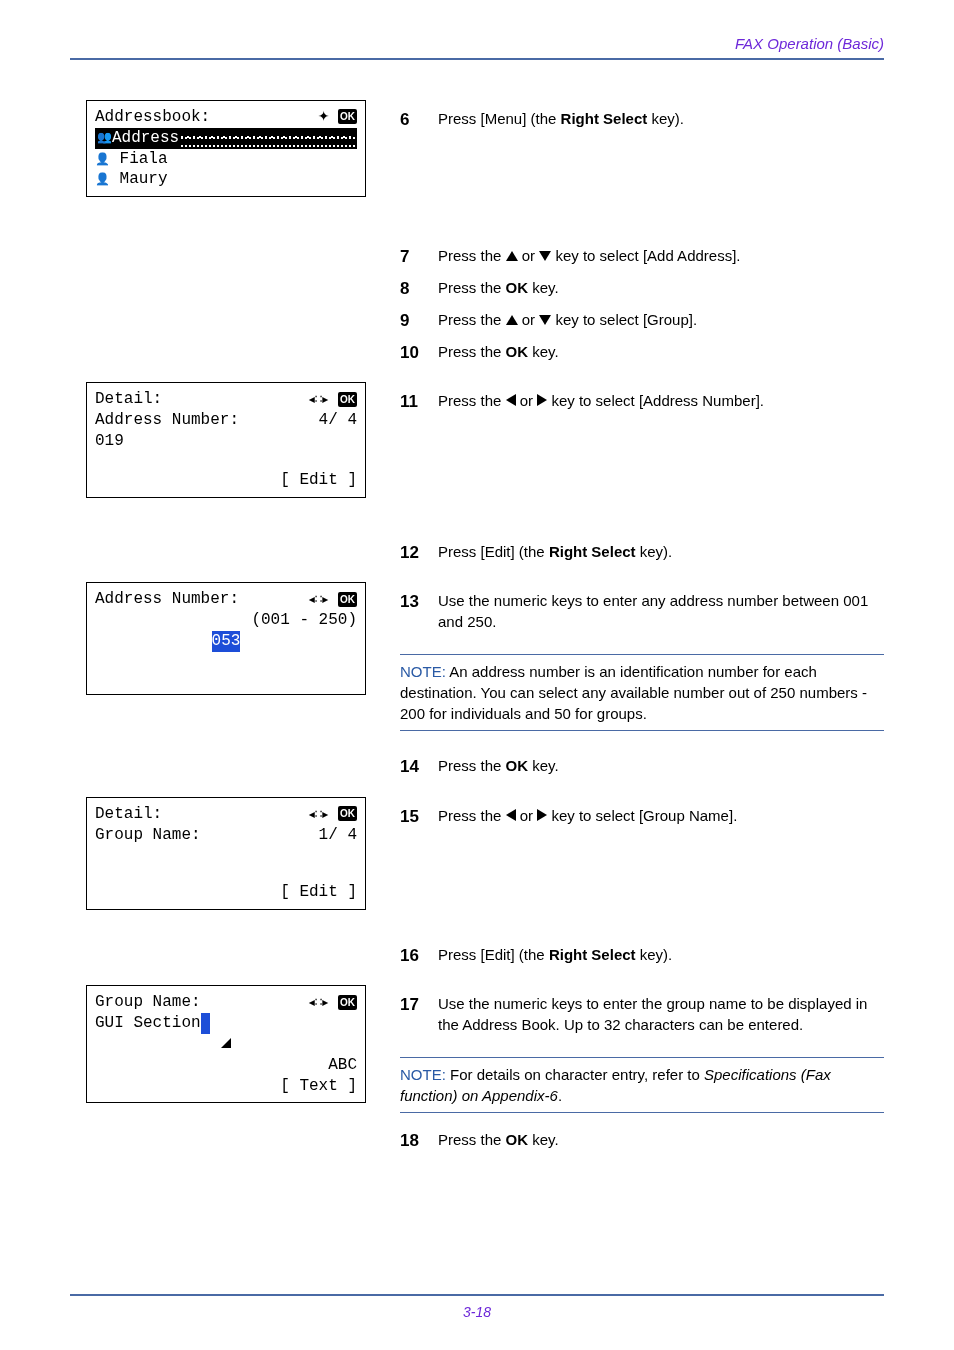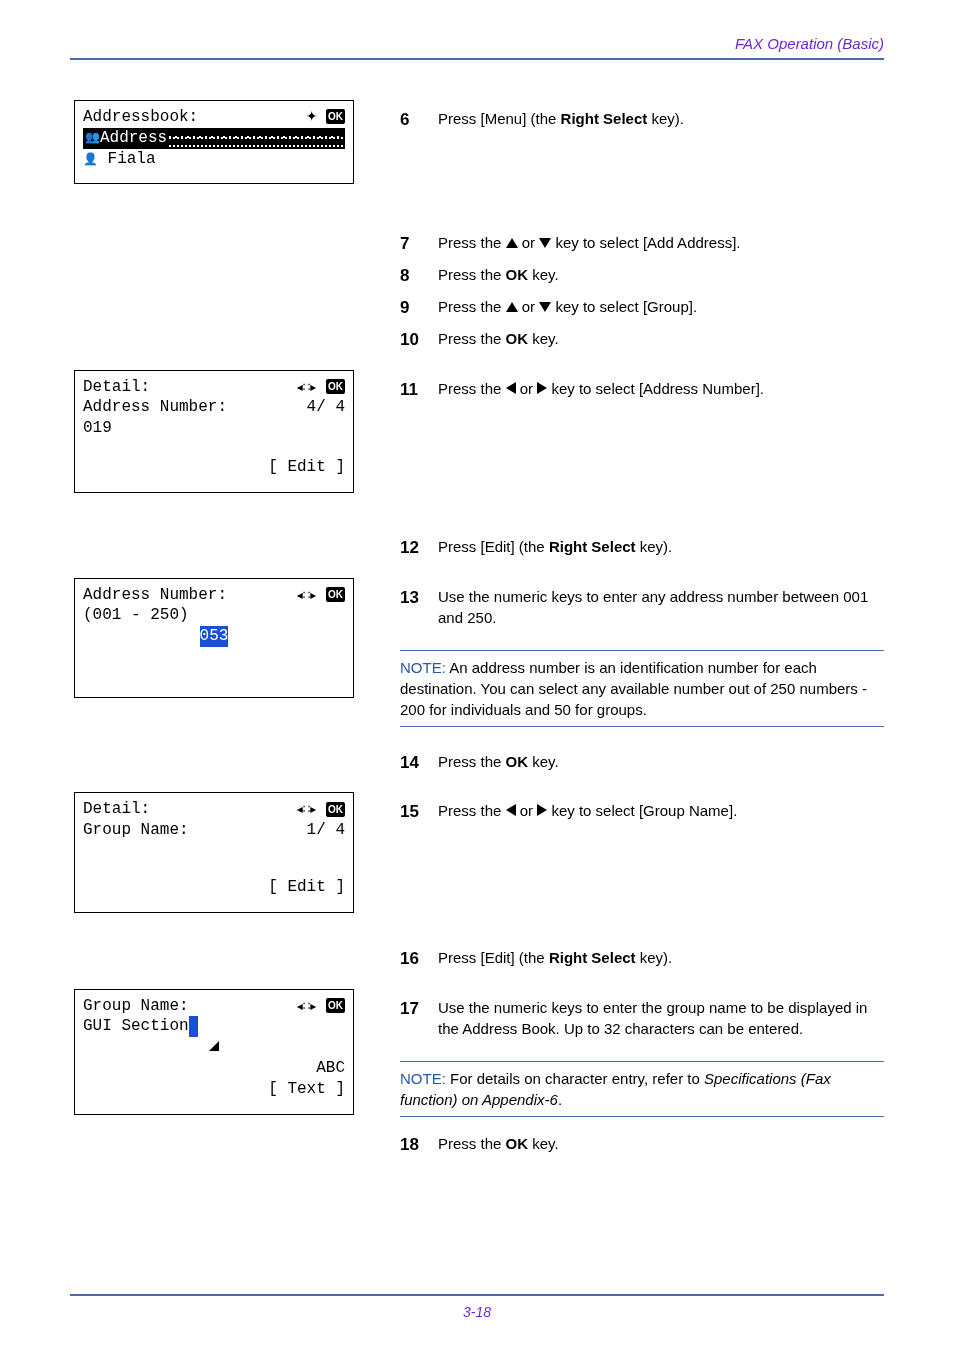--- a/index.html
+++ b/index.html
@@ -39,25 +39,25 @@
   .two-col {
     display: flex;
     gap: 30px;
     margin-bottom: 10px;
   }
   .left-col { width: 300px; flex-shrink: 0; }
   .right-col { flex: 1; padding-top: 8px; }
   .screen {
     border: 1px solid #000;
     width: 280px;
-    padding: 6px 8px 14px 8px;
+    padding: 6px 8px 6px 8px;
     font-family: "Courier New", monospace;
     font-size: 16px;
     line-height: 1.3;
-    margin-left: 4px;
+    margin-left: 16px;
     background: #fff;
   }
   .scr-row {
     display: flex;
     justify-content: space-between;
     align-items: center;
     min-height: 20px;
   }
   .scr-sel {
     background: #1d4ed8;
@@ -202,20 +202,21 @@
         <div class="scr-row">
           <span>Addressbook:</span>
           <span><span class="nav-arrows">✦</span> <span class="ok-badge">OK</span></span>
         </div>
         <div class="scr-sel-full">
           <span class="person-ico">👥</span>
             <span>Address</span>
             <span class="dotted-tail"></span>
         </div>
         <div><span class="person-ico">👤</span> <span>Fiala</span></div>
+        <div><span class="person-ico">👤</span> <span>Maury</span></div>
       </div>
     </div>
     <div class="right-col">
       <div class="step">
         <div class="step-num">6</div>
         <div class="step-body"><span>Press [Menu] (the </span><strong>Right Select</strong><span> key).</span></div>
       </div>
     </div>
   </div>
 
@@ -282,21 +283,21 @@
     </div>
   </div>
 
   <div class="two-col">
     <div class="left-col">
       <div class="screen">
         <div class="scr-row">
           <span>Address Number:</span>
           <span><span class="nav-dots">◂∷▸</span> <span class="ok-badge">OK</span></span>
         </div>
-        <div style="text-align:left">(001 - 250)</div>
+        <div style="text-align:right">(001 - 250)</div>
         <div style="text-align:center"><span class="scr-sel">   </span><span class="scr-sel">053</span></div>
         <div style="height:18px"></div>
         <div style="height:18px"></div>
       </div>
     </div>
     <div class="right-col">
       <div class="step">
         <div class="step-num">13</div>
         <div class="step-body">Use the numeric keys to enter any address number between 001 and 250.</div>
       </div>

